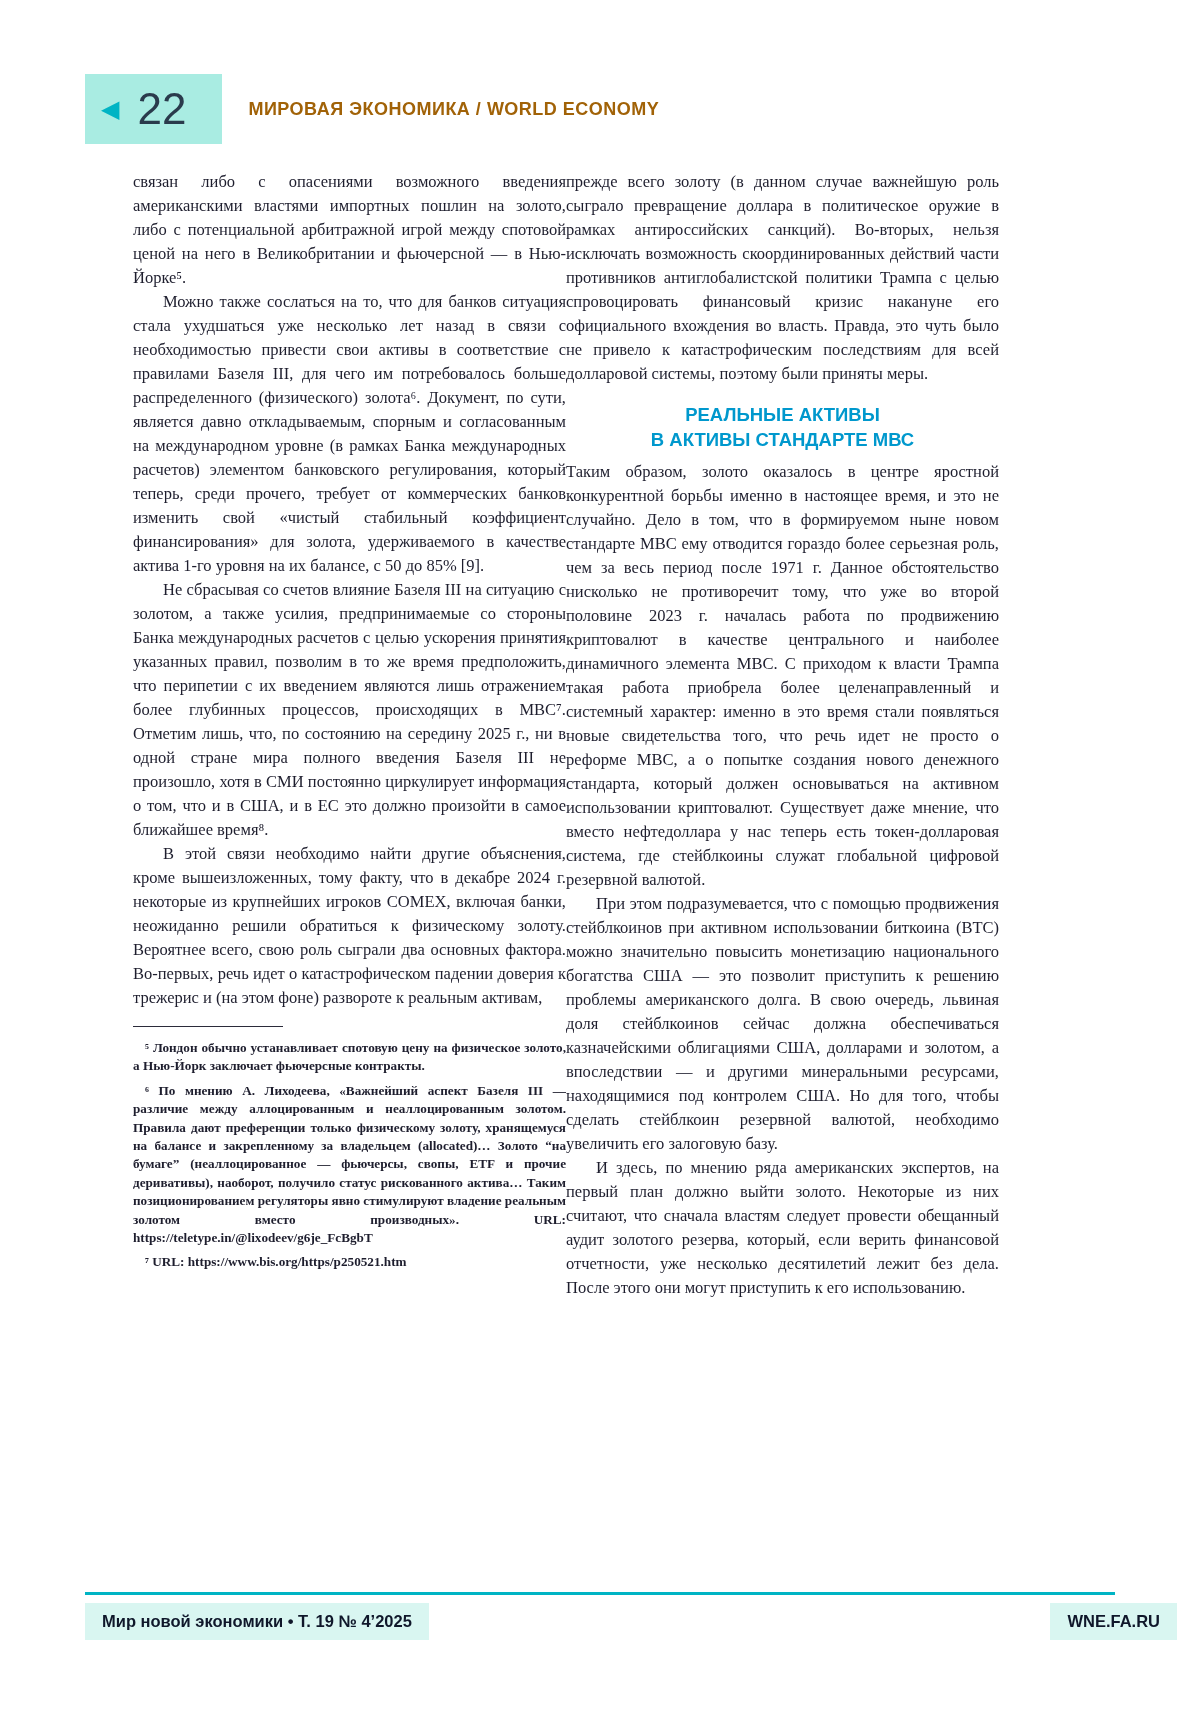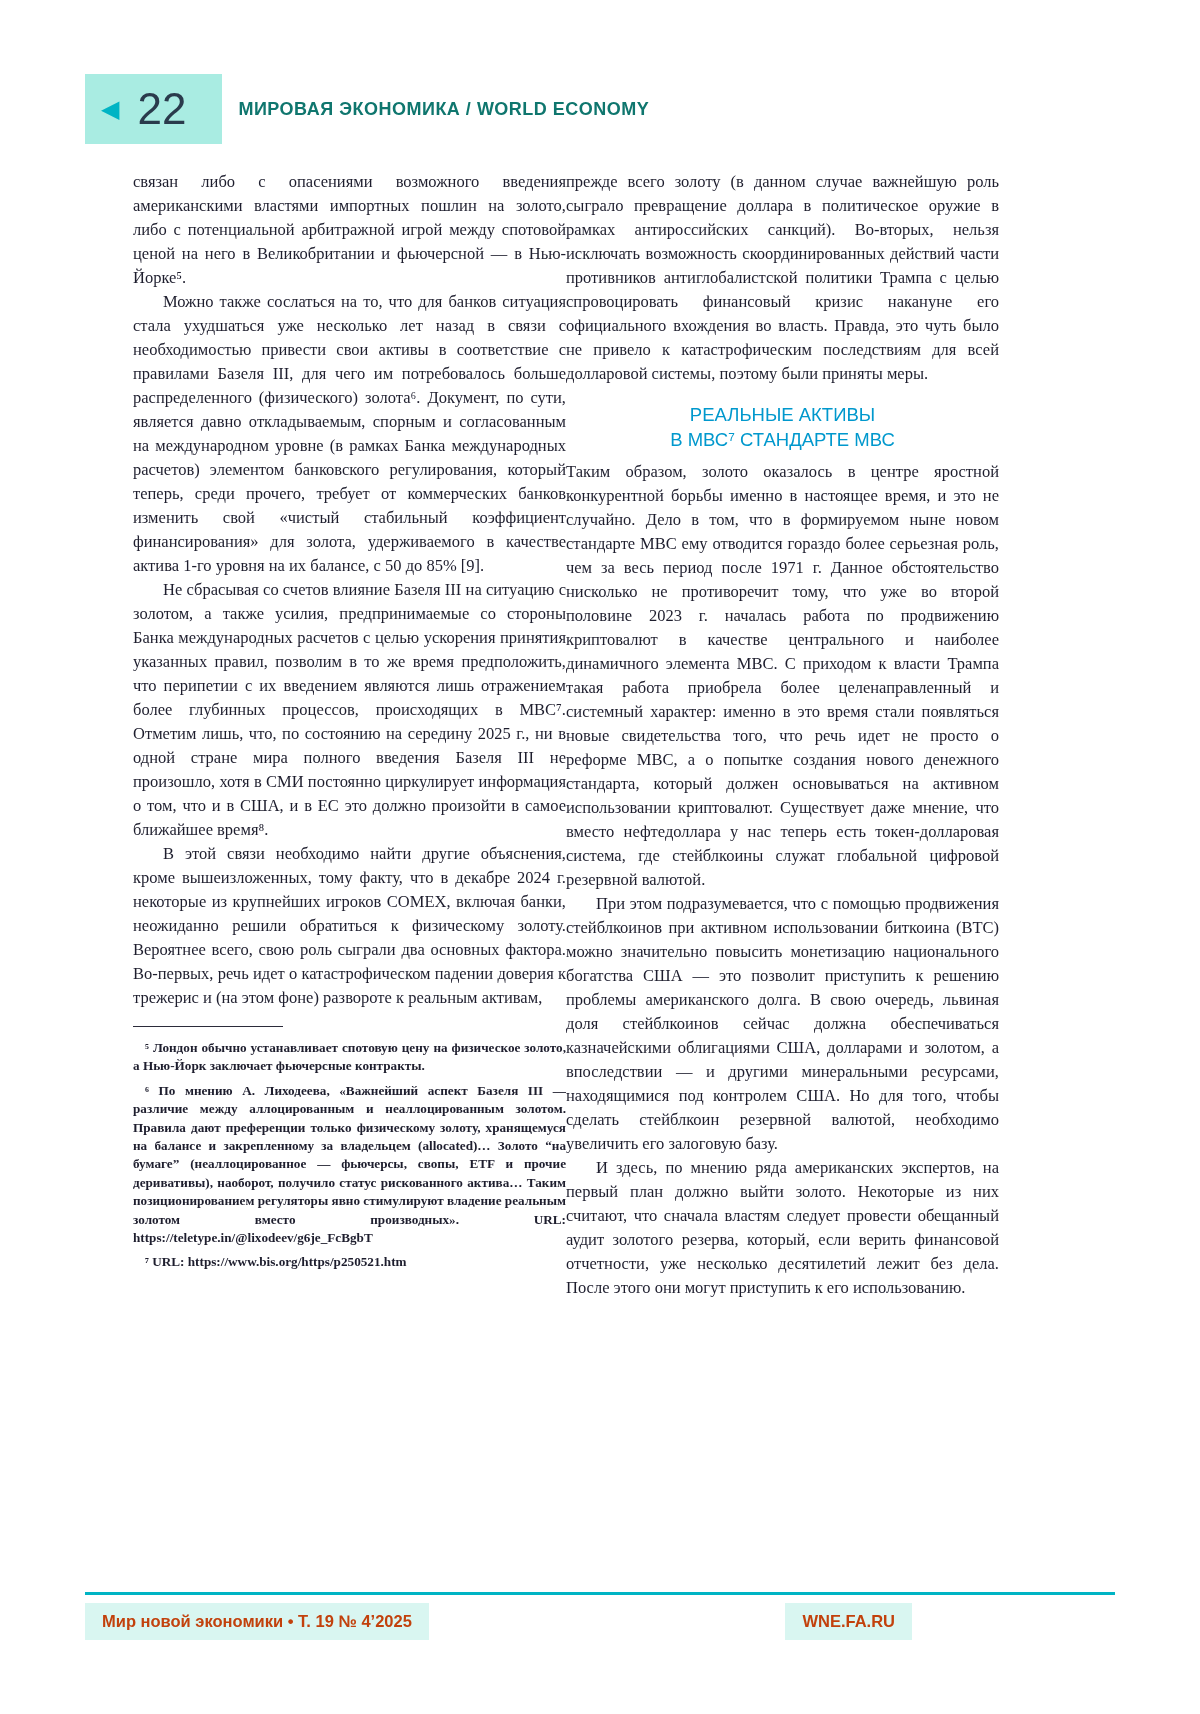--- a/index.html
+++ b/index.html
@@ -10,45 +10,45 @@
     color:#1e1e2e;
     font-family:"Liberation Serif","DejaVu Serif",serif;
     overflow:hidden;
   }
   
   .header{position:absolute;top:74px;left:85px;display:flex;align-items:center;}
   .pagenum-box{display:flex;align-items:center;background:#a9ece2;height:70px;padding:0 36px 0 16px;}
   .arrow{color:#00b4c4;font-size:24px;line-height:1;margin-right:18px;font-family:"DejaVu Sans",sans-serif;}
   .pagenum{font-family:"Liberation Sans","DejaVu Sans",sans-serif;font-weight:normal;font-size:44px;color:#2a3b4c;}
   .section-title{
-    margin-left:16px;
+    margin-left:26px;
     font-family:"Liberation Sans","DejaVu Sans",sans-serif;
-    font-weight:bold;font-size:18px;letter-spacing:.5px;color:#0f766e;
+    font-weight:bold;font-size:18px;letter-spacing:.5px;color:#a16207;
   }
   
   .columns{position:absolute;top:170px;left:133px;width:892px;display:flex;}
   .col{width:433px;text-align:justify;font-size:16.5px;line-height:24px;}
   .para{margin:0;}
   .indent{text-indent:30px;}
   .heading{
     font-family:"Liberation Sans","DejaVu Sans",sans-serif;
-    font-weight:normal;font-size:18.5px;line-height:25px;
+    font-weight:bold;font-size:18.5px;line-height:25px;
     color:#0098cd;text-align:center;margin:16px 0 8px;
   }
   
   .fn-sep{width:150px;border-top:1.6px solid #2b2b3a;margin:16px 0 12px;}
   .footnotes{font-size:13.2px;line-height:18.4px;font-weight:bold;}
   .fn{margin:0 0 6px;text-indent:12px;}
   
   .footer-rule{position:absolute;left:85px;top:1592px;width:1030px;height:2.5px;background:#00b4c4;}
   .footer{
-    position:absolute;left:85px;top:1603px;width:827px;
+    position:absolute;left:85px;top:1603px;width:1092px;
     display:flex;justify-content:space-between;align-items:flex-start;
     font-family:"Liberation Sans","DejaVu Sans",sans-serif;
-    font-weight:bold;font-size:16.5px;color:#c2410c;
+    font-weight:bold;font-size:16.5px;color:#0f172a;
   }
   .footer-box{background:#d9f6f1;padding:9px 17px;}
 </style>
 </head>
 <body>
 
 <div class="page">
 
   <header class="header">
     <div class="pagenum-box">
@@ -73,21 +73,21 @@
         <p class="fn">⁶ По мнению А. Лиходеева, «Важнейший аспект Базеля III — различие между аллоцированным и неаллоцированным золотом. Правила дают преференции только физическому золоту, хранящемуся на балансе и закрепленному за владельцем (allocated)… Золото “на бумаге” (неаллоцированное — фьючерсы, свопы, ETF и прочие деривативы), наоборот, получило статус рискованного актива… Таким позиционированием регуляторы явно стимулируют владение реальным золотом вместо производных». URL: https://teletype.in/@lixodeev/g6je_FcBgbT</p>
         <p class="fn">⁷ URL: https://www.bis.org/https/p250521.htm</p>
       </div>
     </section>
 
     <section class="col">
       <p class="para">прежде всего золоту (в данном случае важнейшую роль сыграло превращение доллара в политическое оружие в рамках антироссийских санкций). Во-вторых, нельзя исключать возможность скоординированных действий части противников антиглобалистской политики Трампа с целью спровоцировать финансовый кризис накануне его официального вхождения во власть. Правда, это чуть было не привело к катастрофическим последствиям для всей долларовой системы, поэтому были приняты меры.</p>
 
       <h2 class="heading">
         <span>РЕАЛЬНЫЕ АКТИВЫ</span><br>
-        <span>В МВС⁷ СТАНДАРТЕ МВС</span>
+        <span>В АКТИВЫ СТАНДАРТЕ МВС</span>
       </h2>
 
       <p class="para">Таким образом, золото оказалось в центре яростной конкурентной борьбы именно в настоящее время, и это не случайно. Дело в том, что в формируемом ныне новом стандарте МВС ему отводится гораздо более серьезная роль, чем за весь период после 1971 г. Данное обстоятельство нисколько не противоречит тому, что уже во второй половине 2023 г. началась работа по продвижению криптовалют в качестве центрального и наиболее динамичного элемента МВС. С приходом к власти Трампа такая работа приобрела более целенаправленный и системный характер: именно в это время стали появляться новые свидетельства того, что речь идет не просто о реформе МВС, а о попытке создания нового денежного стандарта, который должен основываться на активном использовании криптовалют. Существует даже мнение, что вместо нефтедоллара у нас теперь есть токен-долларовая система, где стейблкоины служат глобальной цифровой резервной валютой.</p>
       <p class="para indent">При этом подразумевается, что с помощью продвижения стейблкоинов при активном использовании биткоина (BTC) можно значительно повысить монетизацию национального богатства США — это позволит приступить к решению проблемы американского долга. В свою очередь, львиная доля стейблкоинов сейчас должна обеспечиваться казначейскими облигациями США, долларами и золотом, а впоследствии — и другими минеральными ресурсами, находящимися под контролем США. Но для того, чтобы сделать стейблкоин резервной валютой, необходимо увеличить его залоговую базу.</p>
       <p class="para indent">И здесь, по мнению ряда американских экспертов, на первый план должно выйти золото. Некоторые из них считают, что сначала властям следует провести обещанный аудит золотого резерва, который, если верить финансовой отчетности, уже несколько десятилетий лежит без дела. После этого они могут приступить к его использованию.</p>
     </section>
 
   </main>
 
   <div class="footer-rule"></div>

